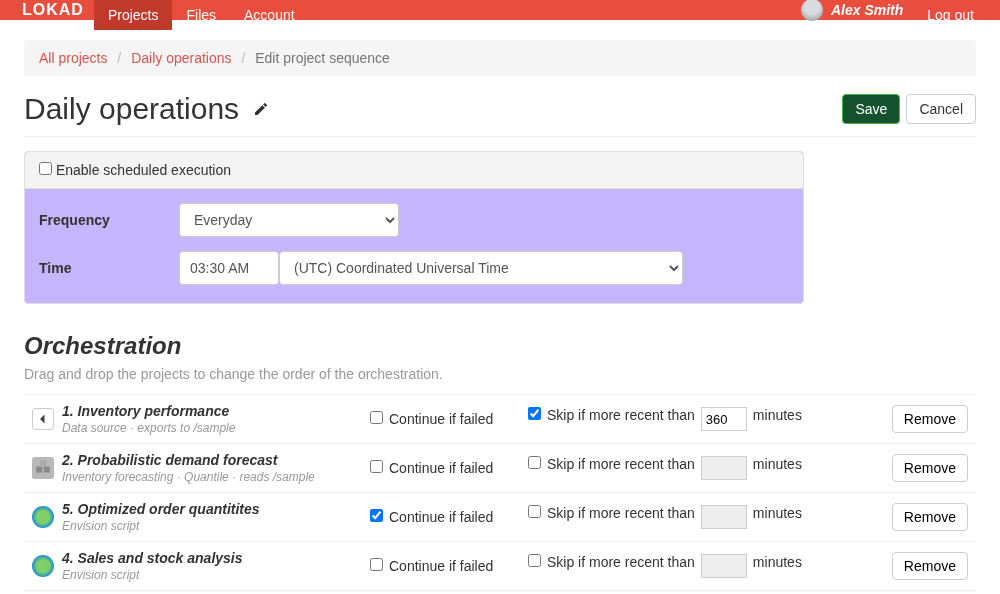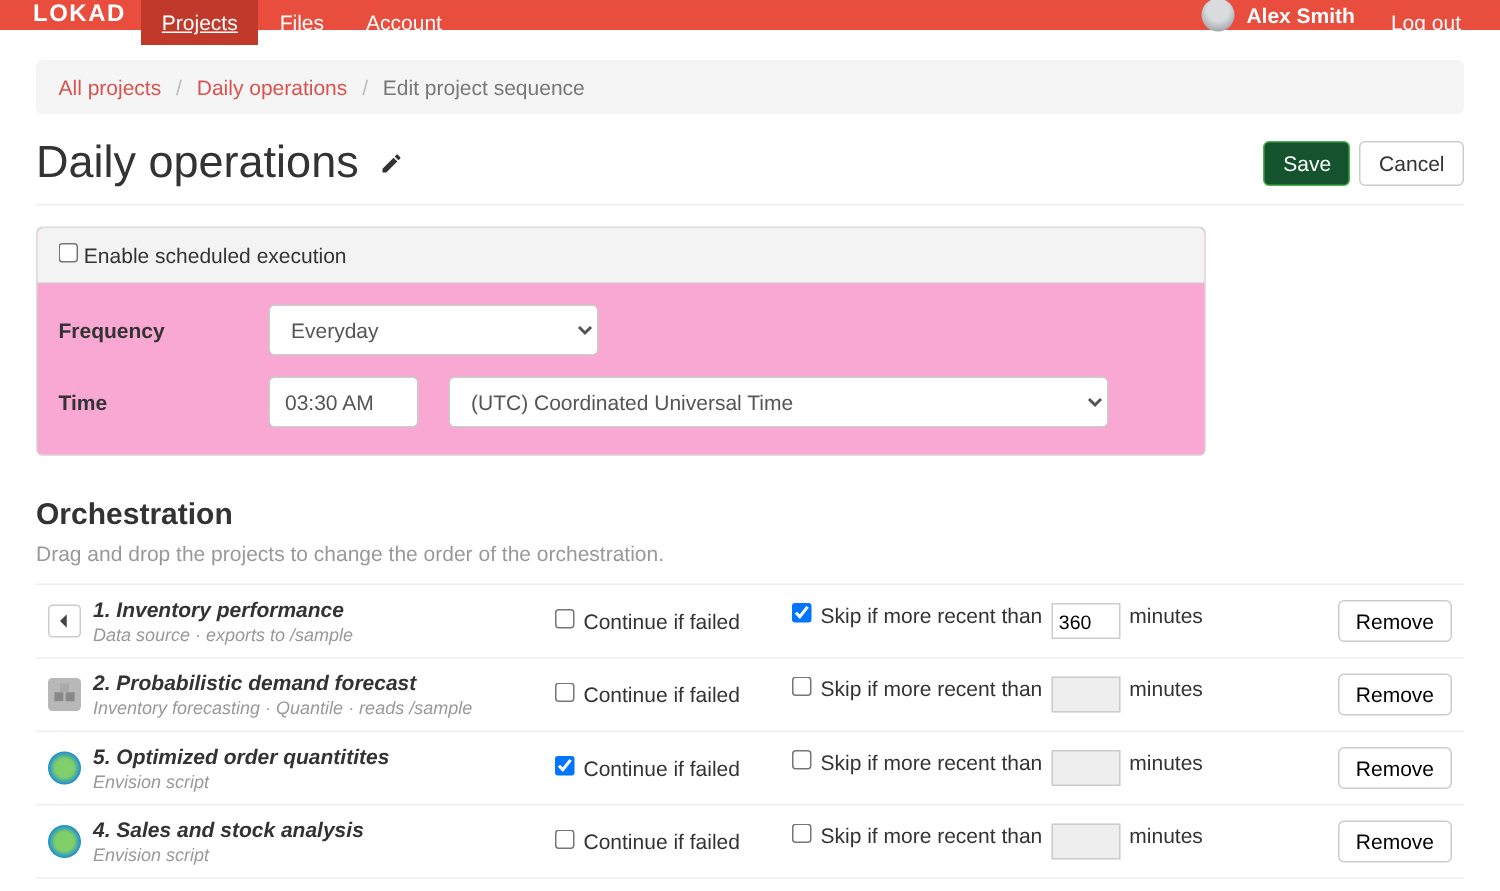--- a/index.html
+++ b/index.html
@@ -26,35 +26,34 @@
     align-items: center;
     padding: 0 10px;
   }
   .nav-item {
     display: flex;
     align-items: center;
     padding: 15px 14px;
     color: #fff;
     cursor: pointer;
     font-size: 14px;
-    text-decoration: underline;
   }
   .nav-item.active {
     background: #c0392b;
   }
   .nav-spacer { flex: 1; }
   .avatar {
     width: 22px;
     height: 22px;
     border-radius: 50%;
     background: radial-gradient(circle at 50% 35%, #d9dcdf 40%, #a8adb3 75%);
     margin-right: 8px;
     align-self: center;
   }
-  .nav-user { display:flex; align-items:center; padding:0 10px; font-weight:bold; }
+  .nav-user { display:flex; align-items:center; padding:0 10px; font-weight:bold;font-style:italic; }
   .content { padding: 0 24px 40px; }
   .breadcrumb {
     background: #f5f5f5;
     border-radius: 4px;
     padding: 10px 15px;
     margin: 20px 0 16px;
     font-size: 14px;
   }
   .breadcrumb a { color: #d9534f; text-decoration: none; }
   .breadcrumb .sep { color: #bbb; padding: 0 6px; }
@@ -87,21 +86,21 @@
     background: #fff;
     color: #333;
     cursor: pointer;
     margin-left: 6px;
   }
   .btn-success { background:#14532d; border-color:#4cae4c; color:#fff; }
   .panel {
     border: 1px solid #ddd;
     border-radius: 4px;
     margin-bottom: 28px;
-    background: #f9a8d4;
+    background: #c4b5fd;
     max-width: 780px;
   }
   .panel-heading {
     background: #f3f3f3;
     border-bottom: 1px solid #ddd;
     padding: 10px 14px;
     border-radius: 4px 4px 0 0;
   }
   .panel-body { padding: 14px 14px 18px; }
   .form-row {
@@ -113,21 +112,21 @@
   .form-label { width: 140px; font-weight: bold; }
   .form-control {
     height: 34px;
     border: 1px solid #ccc;
     border-radius: 4px;
     padding: 4px 10px;
     font-size: 14px;
     background: #fff;
     color: #555;
   }
-  .section-title { font-size: 20px; margin: 12px 0 6px; }
+  .section-title { font-size: 24px; margin: 12px 0 6px; font-style: italic; }
   .help-text { color: #999; margin-bottom: 12px; }
   .orch-list { border-top: 1px solid #eee; }
   .orch-row {
     display: flex;
     align-items: center;
     border-bottom: 1px solid #eee;
     padding: 8px 8px;
     gap: 8px;
   }
   .row-icon {
@@ -208,22 +207,22 @@
     </div>
     <div class="panel-body">
       <div class="form-row">
         <div class="form-label">Frequency</div>
         <select class="form-control" style="width:220px">
           <option>Everyday</option>
         </select>
       </div>
       <div class="form-row">
         <div class="form-label">Time</div>
-        <input class="form-control" style="width: 100px; margin-right: 20px;" value="03:30 AM">
-        <select class="form-control" style="width:440px">
+        <input class="form-control" style="width: 100px; " value="03:30 AM">
+        <select class="form-control" style="width:404px">
           <option>(UTC) Coordinated Universal Time</option>
         </select>
       </div>
     </div>
   </div>
 
   <h2 class="section-title">Orchestration</h2>
   <div class="help-text">Drag and drop the projects to change the order of the orchestration.</div>
 
   <div class="orch-list" id="orch-list">

